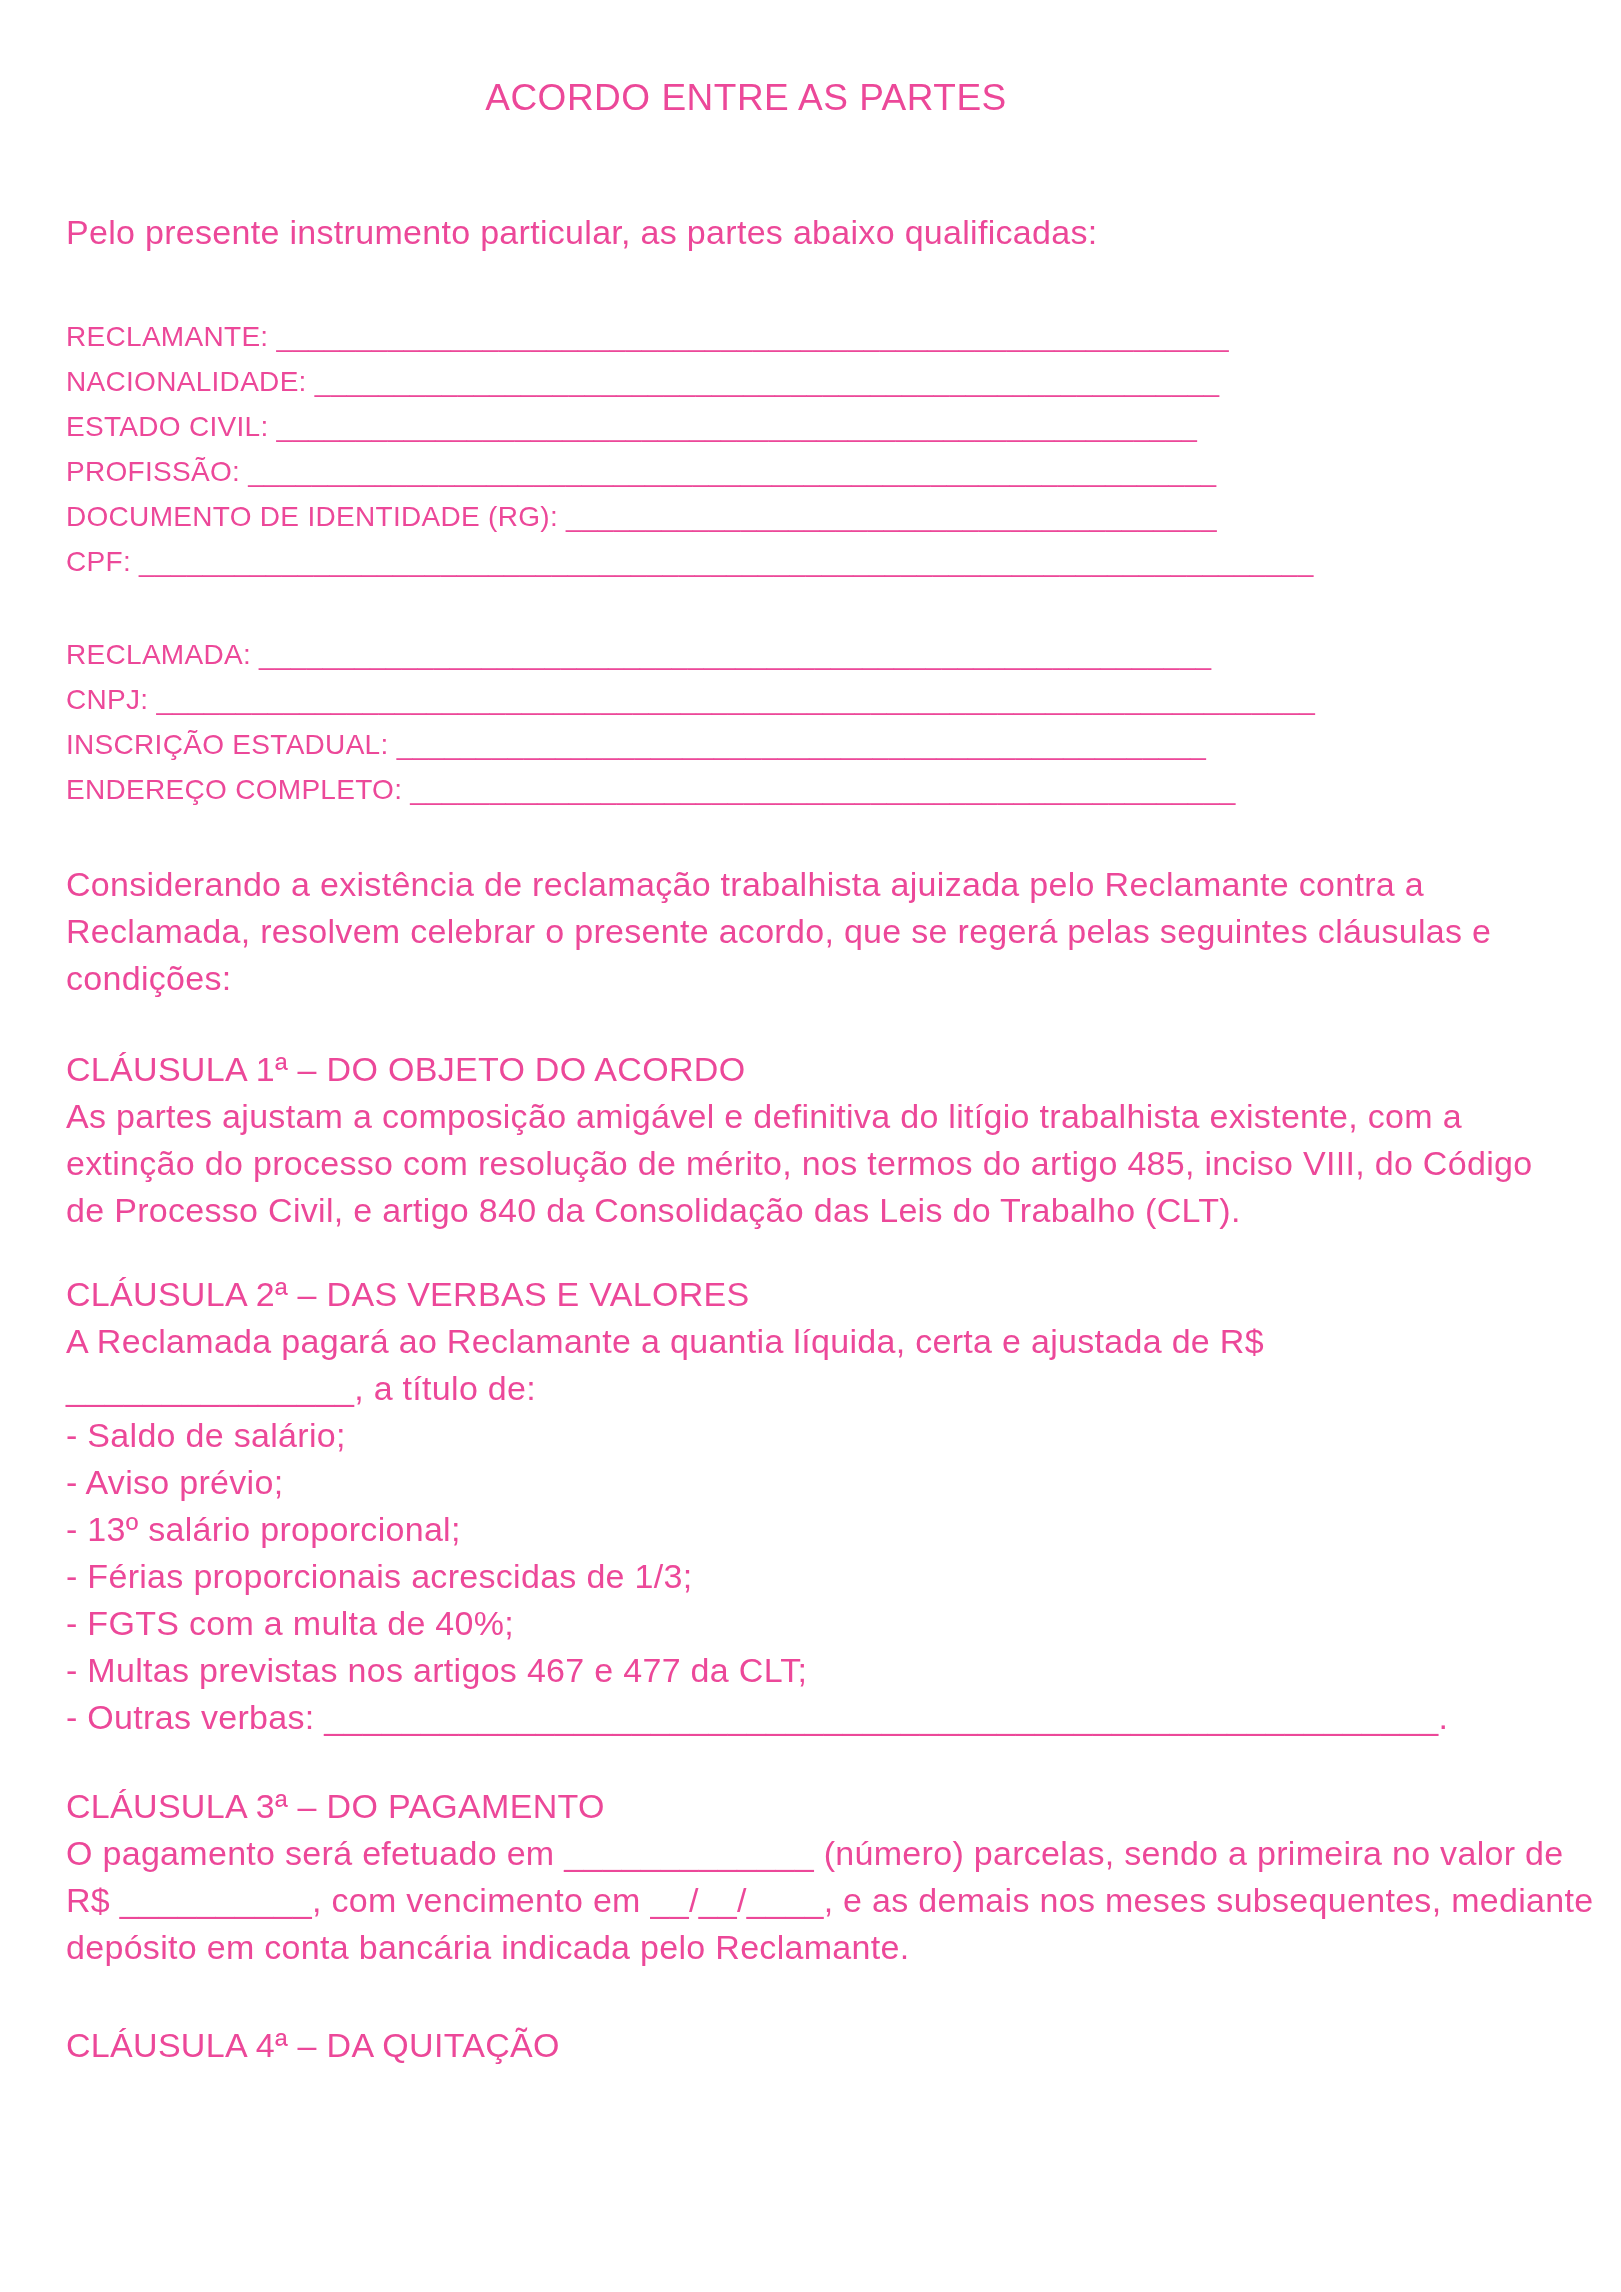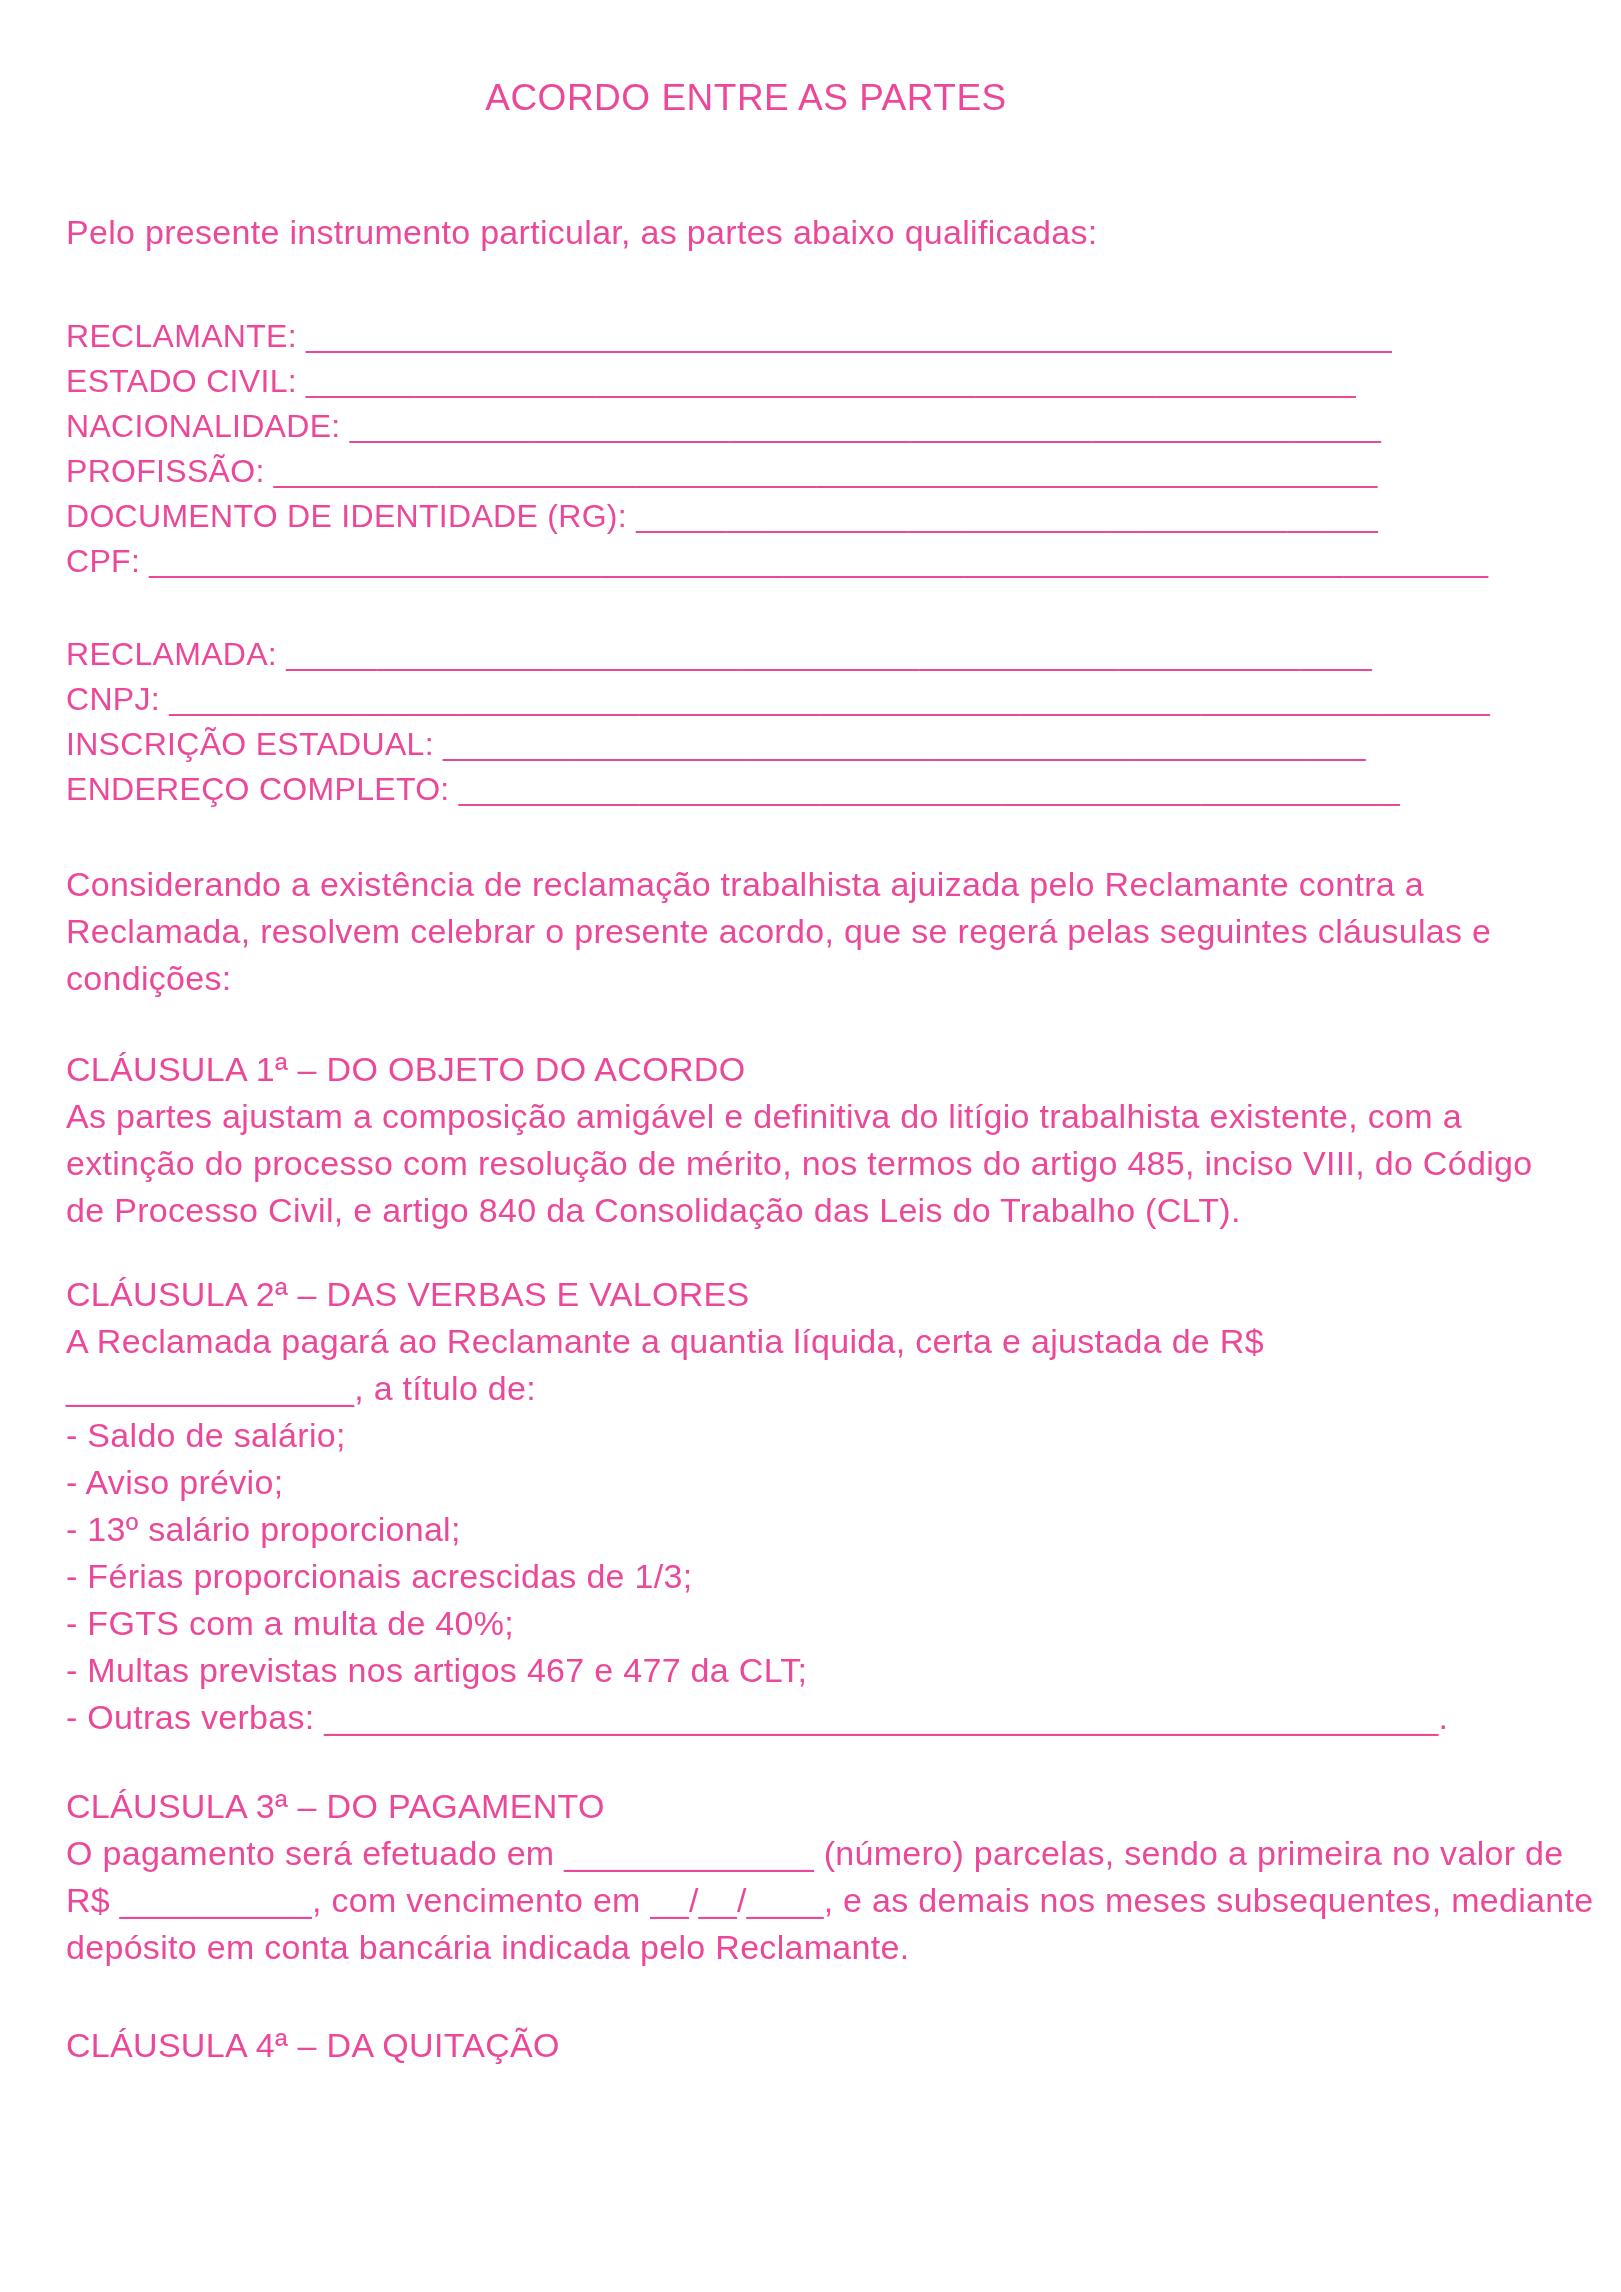--- a/index.html
+++ b/index.html
@@ -25,21 +25,21 @@
     letter-spacing: 0.5px;
     white-space: pre;
   }
   .line {
     font-size: 34px;
     line-height: 47px;
     letter-spacing: 0.3px;
     white-space: pre;
   }
   .fline {
-    font-size: 32px;
+    font-size: 28px;
     line-height: 45px;
     letter-spacing: 0.3px;
     white-space: pre;
   }
   .intro            { margin-top: 88px; }
   .block-claimant   { margin-top: 58px; }
   .block-respondent { margin-top: 48px; }
   .block-recitals   { margin-top: 49px; }
   .block-clause1    { margin-top: 44px; }
   .block-clause2    { margin-top: 37px; }
@@ -50,22 +50,22 @@
 <body>
 
 <div class="page">
 
   <h1 class="title">ACORDO ENTRE AS PARTES</h1>
 
   <div class="line intro">Pelo presente instrumento particular, as partes abaixo qualificadas:</div>
 
   <div class="block-claimant">
     <div class="fline">RECLAMANTE: ____________________________________________________________</div>
+    <div class="fline">NACIONALIDADE: _________________________________________________________</div>
     <div class="fline">ESTADO CIVIL: __________________________________________________________</div>
-    <div class="fline">NACIONALIDADE: _________________________________________________________</div>
     <div class="fline">PROFISSÃO: _____________________________________________________________</div>
     <div class="fline">DOCUMENTO DE IDENTIDADE (RG): _________________________________________</div>
     <div class="fline">CPF: __________________________________________________________________________</div>
   </div>
 
   <div class="block-respondent">
     <div class="fline">RECLAMADA: ____________________________________________________________</div>
     <div class="fline">CNPJ: _________________________________________________________________________</div>
     <div class="fline">INSCRIÇÃO ESTADUAL: ___________________________________________________</div>
     <div class="fline">ENDEREÇO COMPLETO: ____________________________________________________</div>

